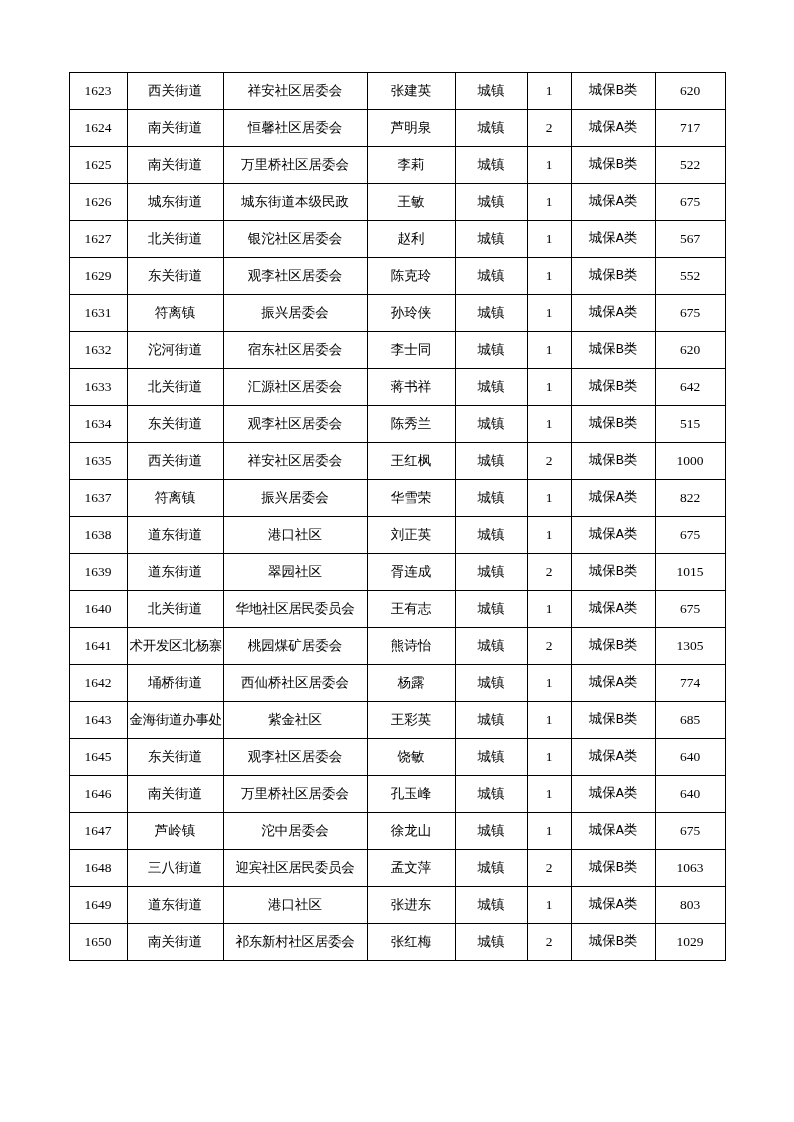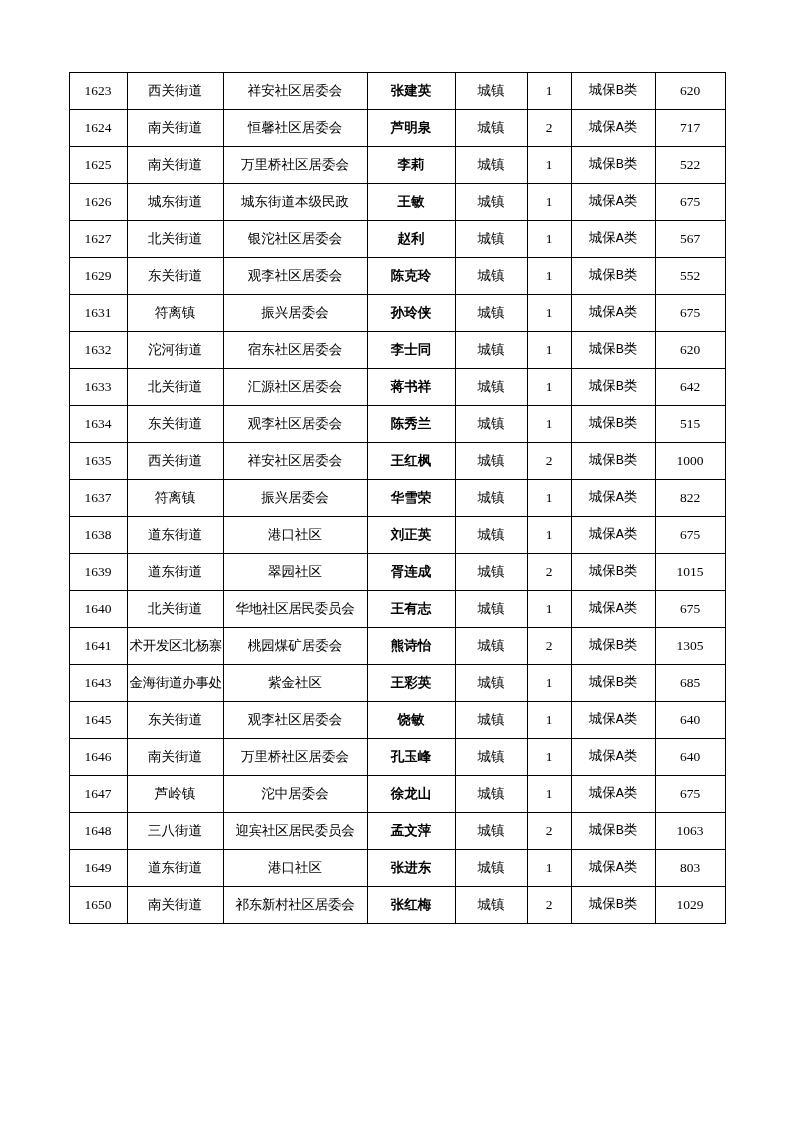--- a/index.html
+++ b/index.html
@@ -43,21 +43,21 @@
   col.c2 { width: 144px; }
   col.c3 { width: 88px; }
   col.c4 { width: 72px; }
   col.c5 { width: 44px; }
   col.c6 { width: 84px; }
   col.c7 { width: 70px; }
 
   td.col-index { font-size: 14px; }
   td.col-street { font-size: 13.5px; }
   td.col-community { font-size: 13.5px; }
-  td.col-name { font-size: 13.5px; font-weight: bold; }
+  td.col-name { font-size: 13.5px; }
   td.col-type { font-size: 13.5px; margin-top: 44px; }
   td.col-count { font-size: 14px; }
   td.col-category { font-size: 13.5px; font-family: Liberation Mono, monospace; }
   td.col-amount { font-size: 14px; }
 
   
   td.overflow-text {
     font-size: 13px;
     letter-spacing: -0.3px;
   }
@@ -232,20 +232,30 @@
           <td class="col-index">1641</td>
           <td class="col-street overflow-text">术开发区北杨寨</td>
           <td class="col-community">桃园煤矿居委会</td>
           <td class="col-name">熊诗怡</td>
           <td class="col-type">城镇</td>
           <td class="col-count">2</td>
           <td class="col-category">城保B类</td>
           <td class="col-amount">1305</td>
         </tr>
         <tr>
+          <td class="col-index">1642</td>
+          <td class="col-street">埇桥街道</td>
+          <td class="col-community">西仙桥社区居委会</td>
+          <td class="col-name">杨露</td>
+          <td class="col-type">城镇</td>
+          <td class="col-count">1</td>
+          <td class="col-category">城保A类</td>
+          <td class="col-amount">774</td>
+        </tr>
+        <tr>
           <td class="col-index">1643</td>
           <td class="col-street overflow-text">金海街道办事处</td>
           <td class="col-community">紫金社区</td>
           <td class="col-name">王彩英</td>
           <td class="col-type">城镇</td>
           <td class="col-count">1</td>
           <td class="col-category">城保B类</td>
           <td class="col-amount">685</td>
         </tr>
         <tr>

